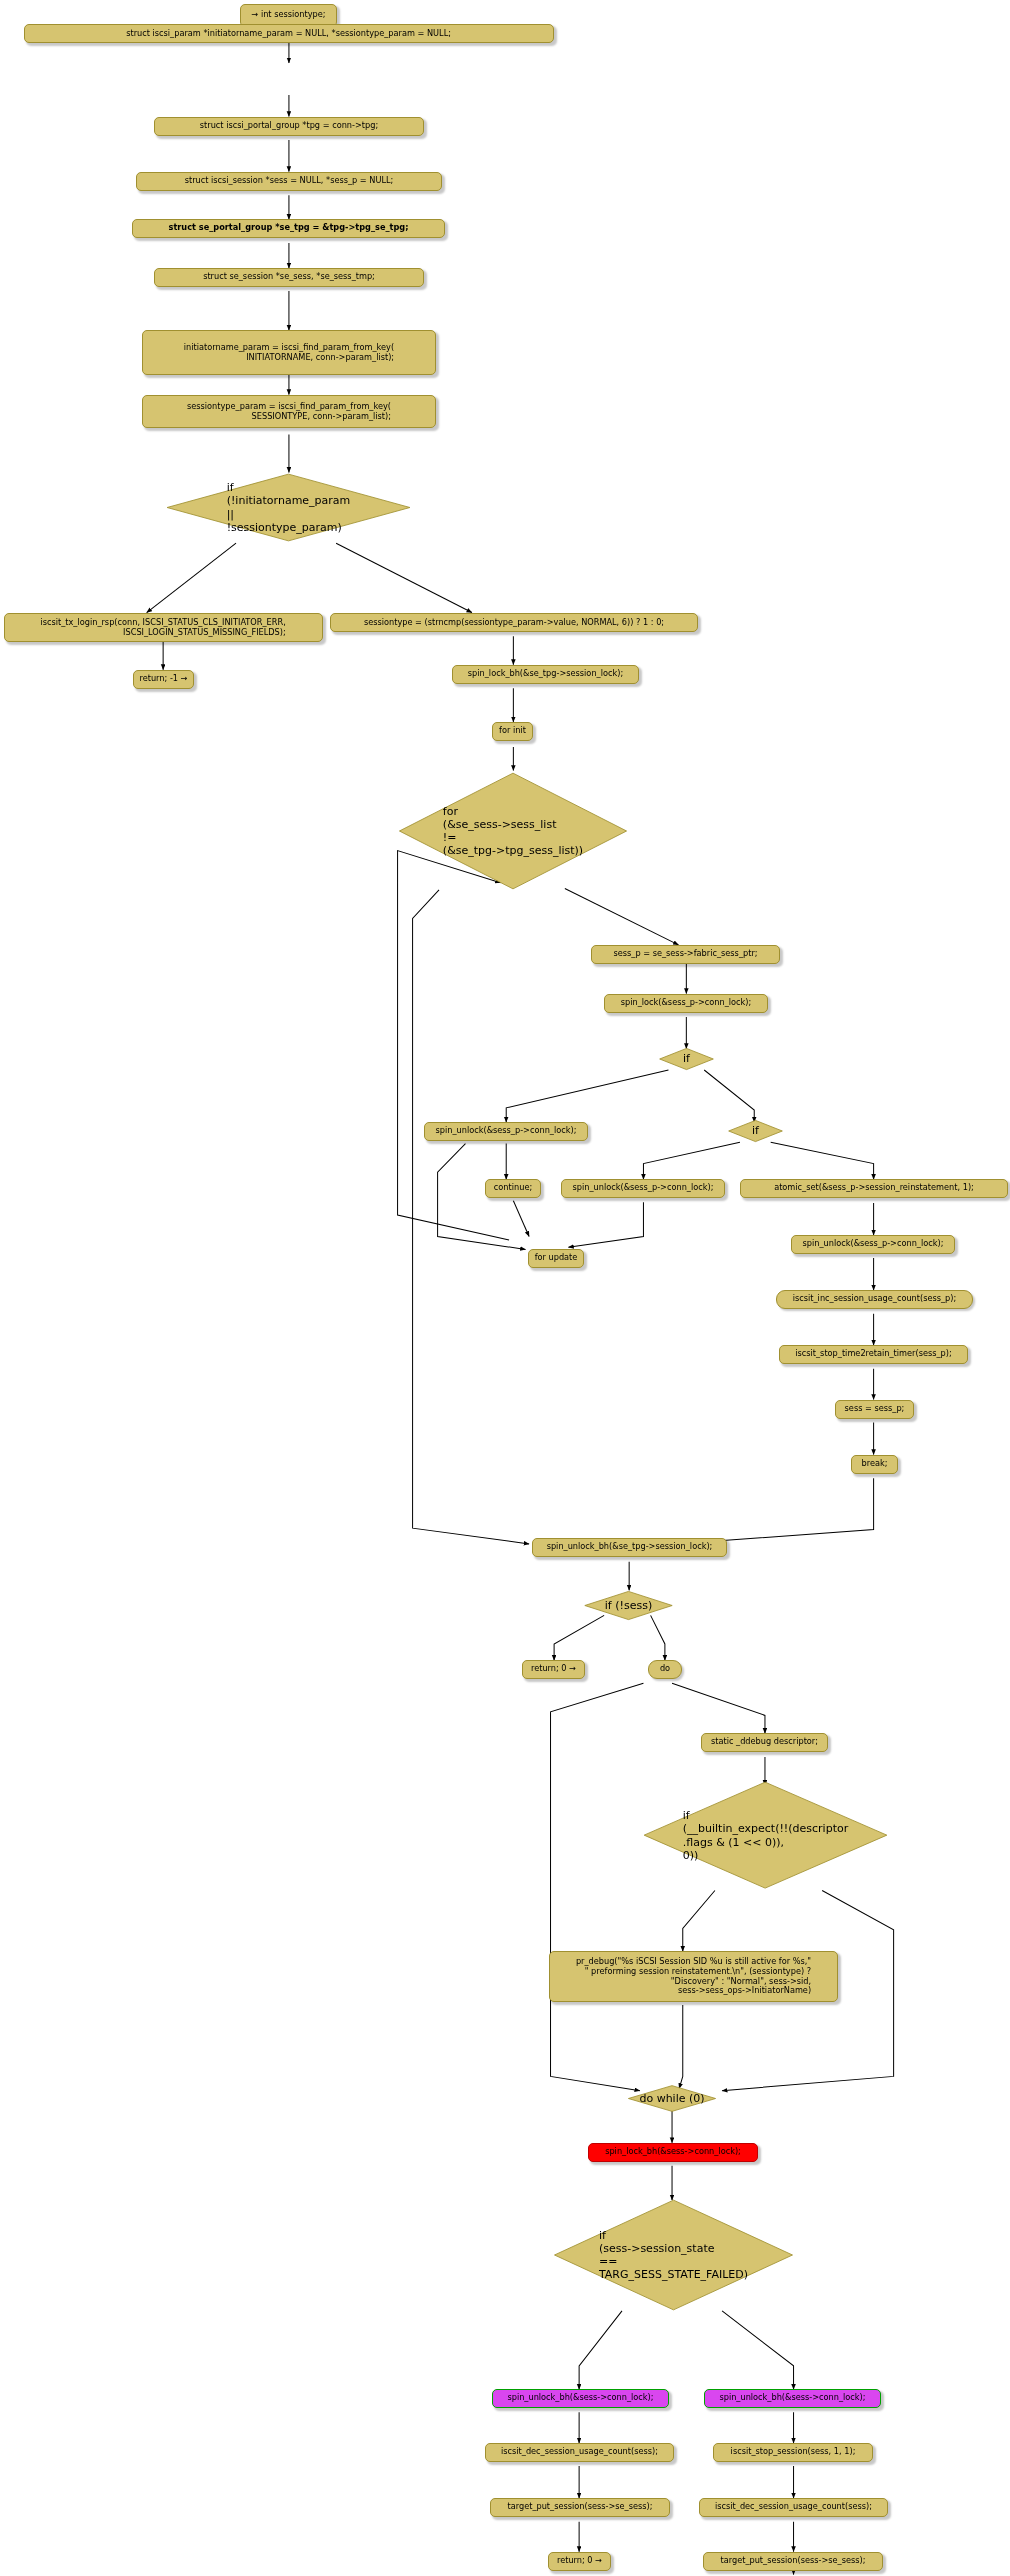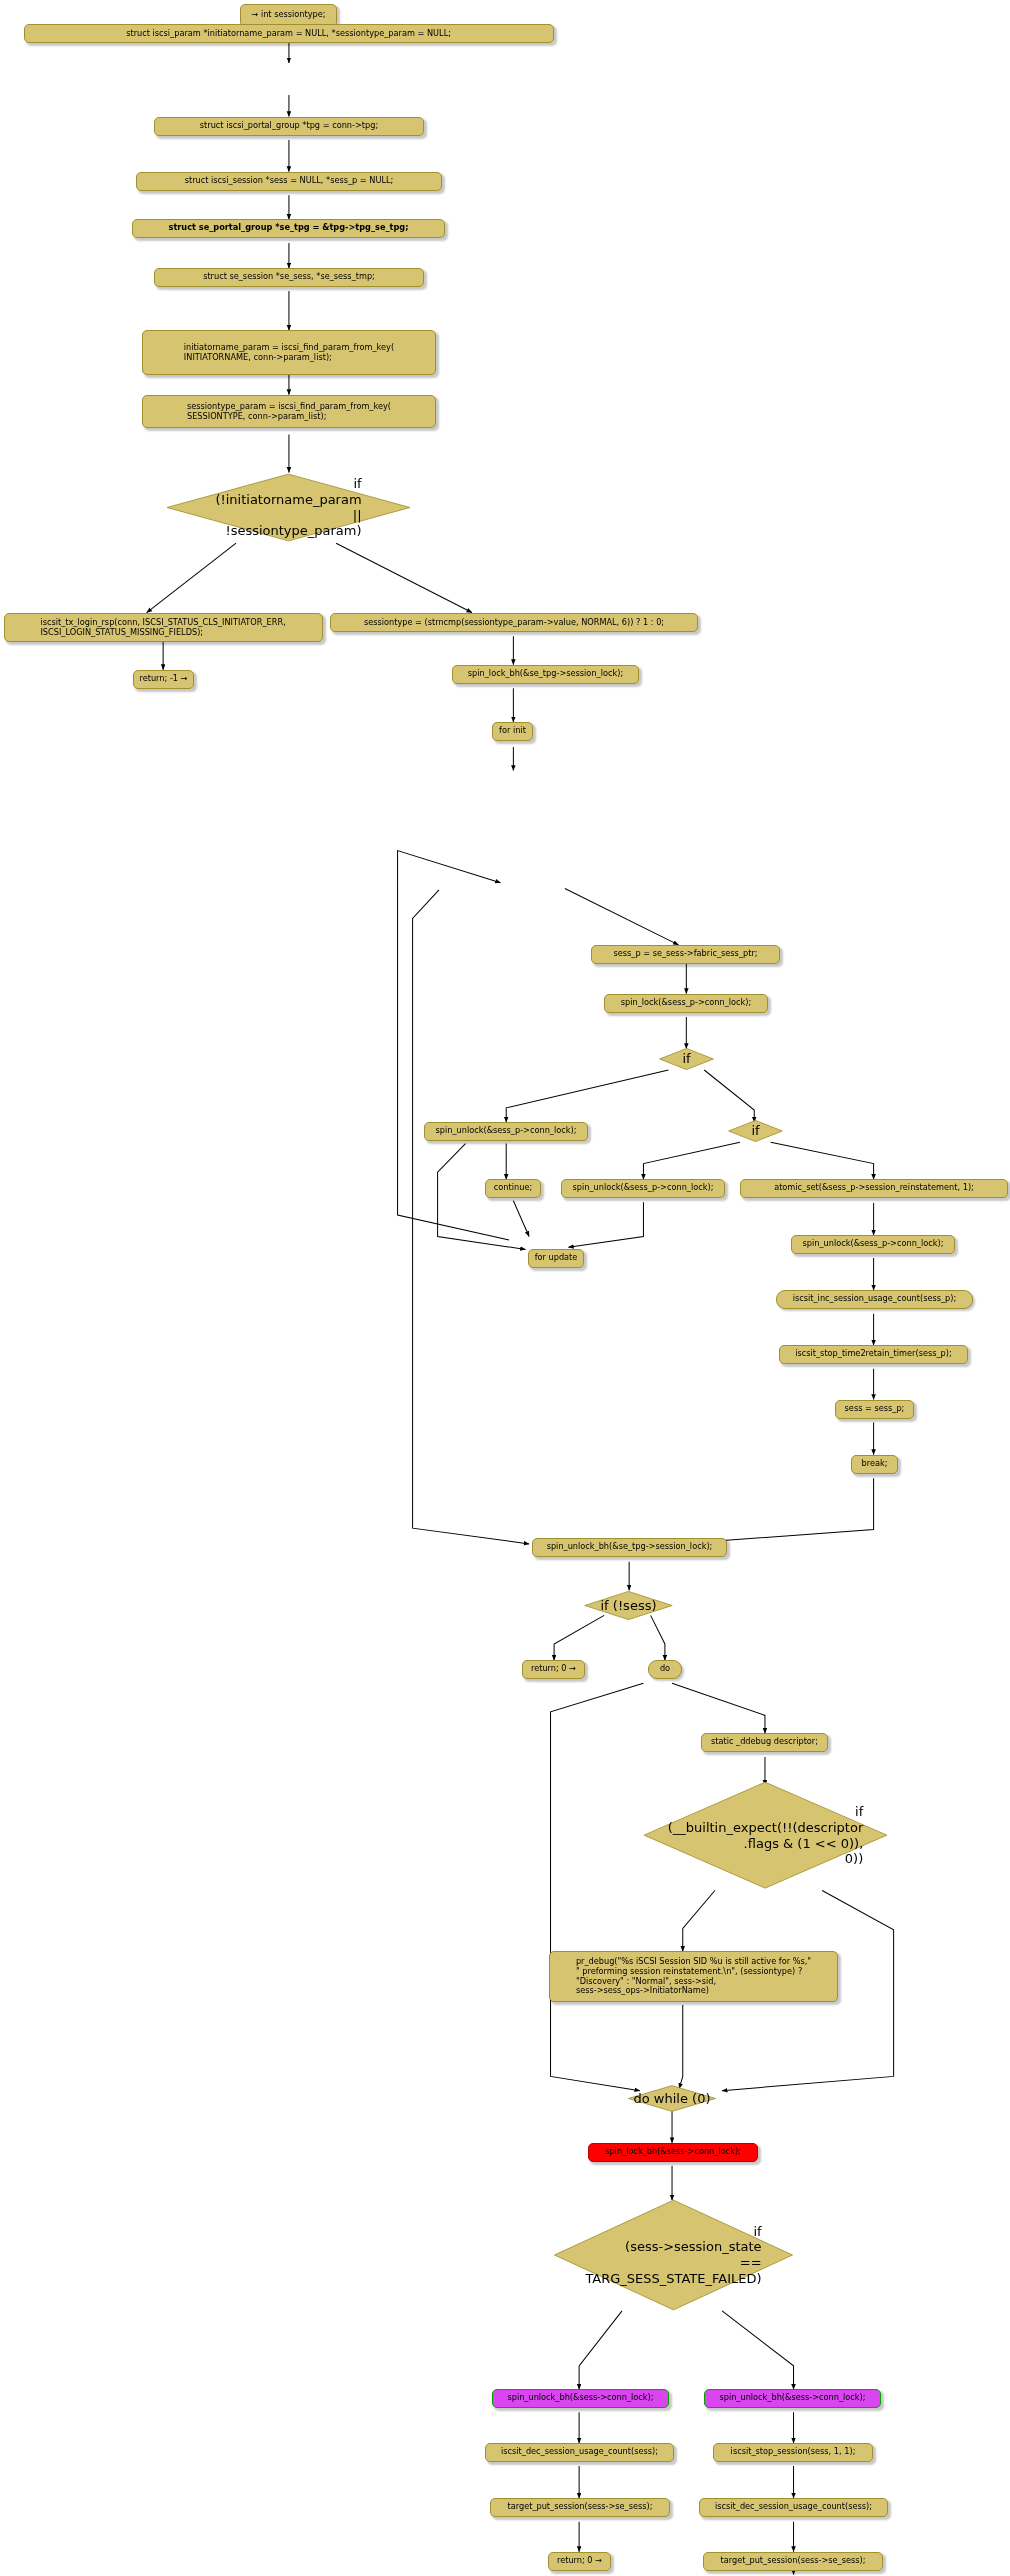--- a/index.html
+++ b/index.html
@@ -26,21 +26,21 @@
     width: 1011px;
     height: 2576px;
     pointer-events: none;
   }
   .node {
     position: absolute;
     box-sizing: border-box;
     display: flex;
     align-items: center;
     justify-content: center;
-    text-align: left;
+    text-align: right;
     white-space: pre;
     line-height: 1.18;
     color: #000000;
   }
   .box {
     background: #D6C470;
     border: 0.7px solid #A09030;
     border-radius: 5px;
     box-shadow: 2.1px 2.1px 2.1px rgba(0,0,0,0.22);
     padding: 1.4px 4.3px;
@@ -62,24 +62,24 @@
     left: 0; top: 0;
   }
   .diamond-label {
     position: absolute;
     left: 0; top: 0;
     width: 100%;
     height: 100%;
     display: flex;
     align-items: center;
     justify-content: center;
-    text-align: right;
+    text-align: left;
     white-space: pre;
     line-height: 1.2;
-    font-size: 13px;
+    font-size: 11px;
     color: #000;
   }
 </style>
 </head>
 <body>
 
 <div id="canvas">
 
   <svg id="edges" viewBox="0 0 1414 3604">
     <defs>
@@ -247,20 +247,29 @@
   </div>
 
   <div class="node box" style="left:420px; top:665px; width:187px; height:18.6px;margin-left:32px;">
     <span>spin_lock_bh(&amp;se_tpg-&gt;session_lock);</span>
   </div>
 
   <div class="node box" style="left:492px; top:722px; width:41px; height:18.6px;">
     <span>for init</span>
   </div>
 
+  <div class="diamond-wrap" style="left:397px; top:771px; width:232px; height:120px;">
+    <svg width="232" height="120" viewBox="0 0 324 168">
+      <polygon points="162,3 321,84 162,165 3,84" fill="#D6C470" stroke="#A09030" stroke-width="1.2"></polygon>
+    </svg>
+    <div class="diamond-label"><span>for
+(&amp;se_sess-&gt;sess_list
+!=
+(&amp;se_tpg-&gt;tpg_sess_list))</span></div>
+  </div>
 
   <div class="node box" style="left:591px; top:945px; width:189px; height:18.6px;">
     <span>sess_p = se_sess-&gt;fabric_sess_ptr;</span>
   </div>
 
   <div class="node box" style="left:604px; top:994px; width:164px; height:18.6px;">
     <span>spin_lock(&amp;sess_p-&gt;conn_lock);</span>
   </div>
 
   <div class="diamond-wrap" style="left:658px; top:1047px; width:57px; height:24px;">

